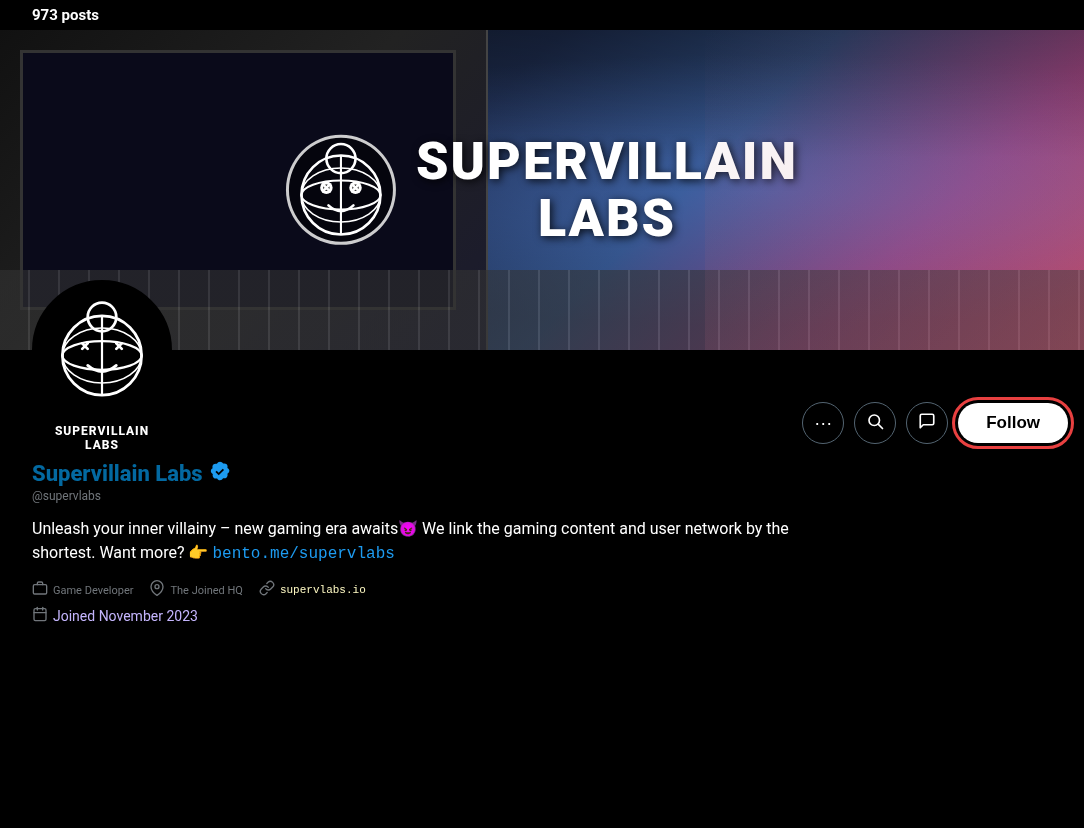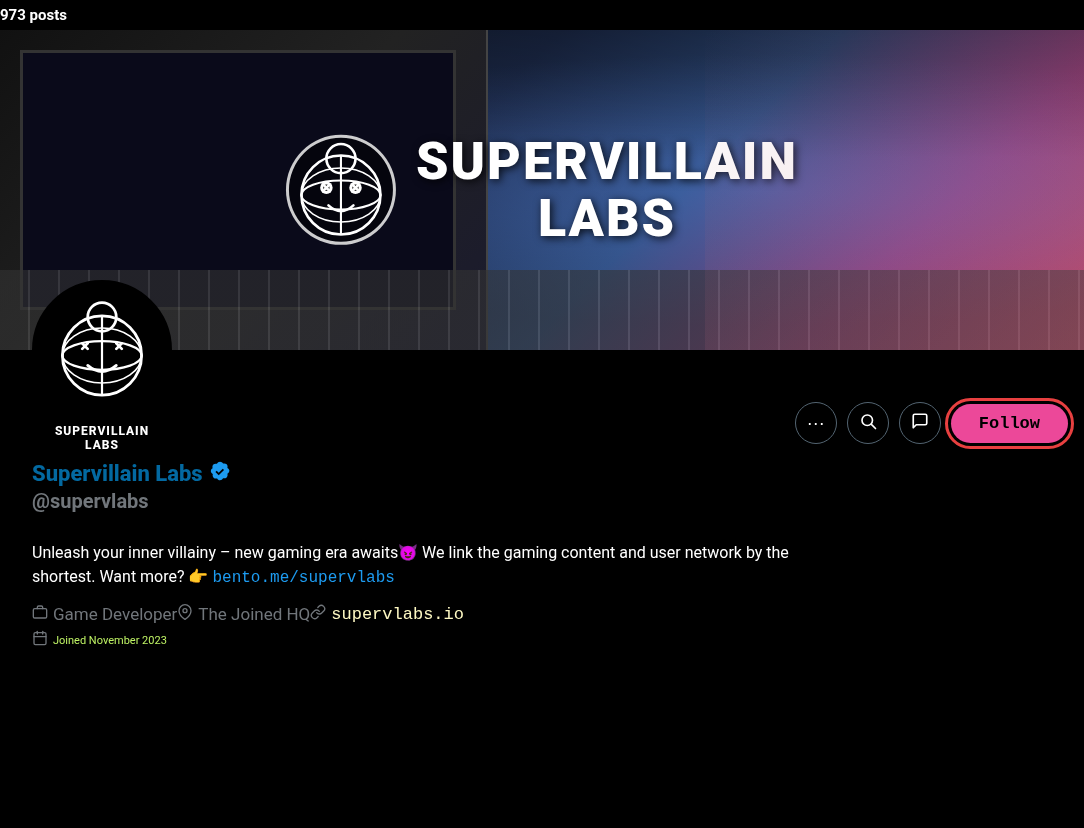--- a/index.html
+++ b/index.html
@@ -9,21 +9,21 @@
       color: #fff;
       font-family: -apple-system, BlinkMacSystemFont, "Segoe UI", Roboto, sans-serif;
       width: 1084px;
       min-height: 828px;
       overflow-x: hidden;
     }
 
     
     .top-bar {
       background: rgba(0,0,0,0.7);
-      padding: 6px 0;
+      padding: 6px 32px;
       font-size: 15px;
       color: #fff;
       font-weight: 700;
     }
 
     
     .banner {
       position: relative;
       width: 100%;
       height: 320px;
@@ -183,30 +183,29 @@
       background: transparent;
       display: flex;
       align-items: center;
       justify-content: center;
       cursor: pointer;
       color: #fff;
       font-size: 18px;
     }
 
     .follow-btn {
-      background: #ec4899;
+      background: #ffffff;
       color: #000;
       border: none;
       border-radius: 24px;
       padding: 10px 28px;
       font-size: 17px;
       font-weight: 700;
       cursor: pointer;
       white-space: nowrap;
-      font-family: Liberation Mono, monospace;
     }
 
     .follow-btn-wrapper {
       position: relative;
     }
 
     .follow-btn-highlight {
       position: absolute;
       inset: -6px;
       border: 3px solid #e84040;
@@ -232,44 +231,44 @@
       color: #0369a1;
     }
 
     .verified-badge {
       color: #1d9bf0;
       font-size: 20px;
     }
 
     .username {
       color: #71767b;
-      font-size: 20px;
-      margin-bottom: 28px;
-      font-weight: bold;
+      font-size: 12px;
+      margin-bottom: 14px;
     }
 
     .bio {
       font-size: 16px;
       color: #fff;
       line-height: 1.5;
       margin-bottom: 14px;
       max-width: 780px;
     }
 
     .bio-link {
       color: #1d9bf0;
       text-decoration: none;
       font-family: Liberation Mono, monospace;
     }
 
     .meta-row {
       display: flex;
       flex-wrap: wrap;
+      gap: 16px;
       color: #71767b;
-      font-size: 17px;
+      font-size: 11px;
       margin-bottom: 0;
     }
 
     .meta-item {
       display: flex;
       align-items: center;
       gap: 5px;
     }
 
     .meta-item a {
@@ -278,22 +277,22 @@
     }
 
     .meta-icon {
       font-size: 15px;
       color: #71767b;
     }
 
     .meta-row-2 {
       display: flex;
       gap: 16px;
-      color: #bef264;
-      font-size: 11px;
+      color: #c4b5fd;
+      font-size: 14px;
       margin-top: 6px;
     }
   </style>
 </head>
 <body>
 
 <div class="top-bar">
   <span>973 posts</span>
 </div>
 

